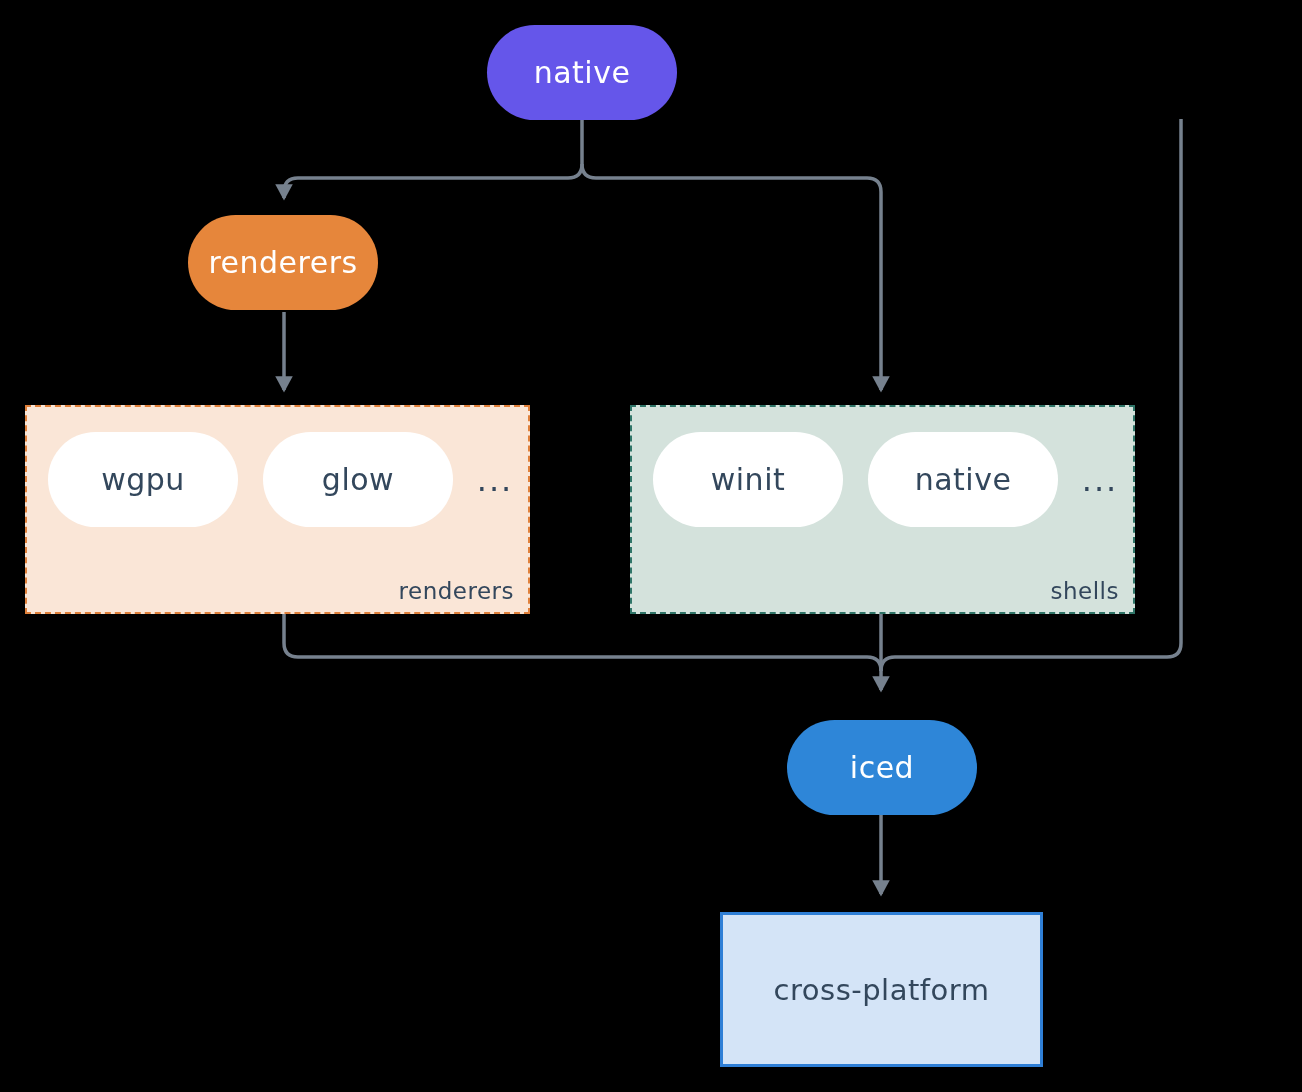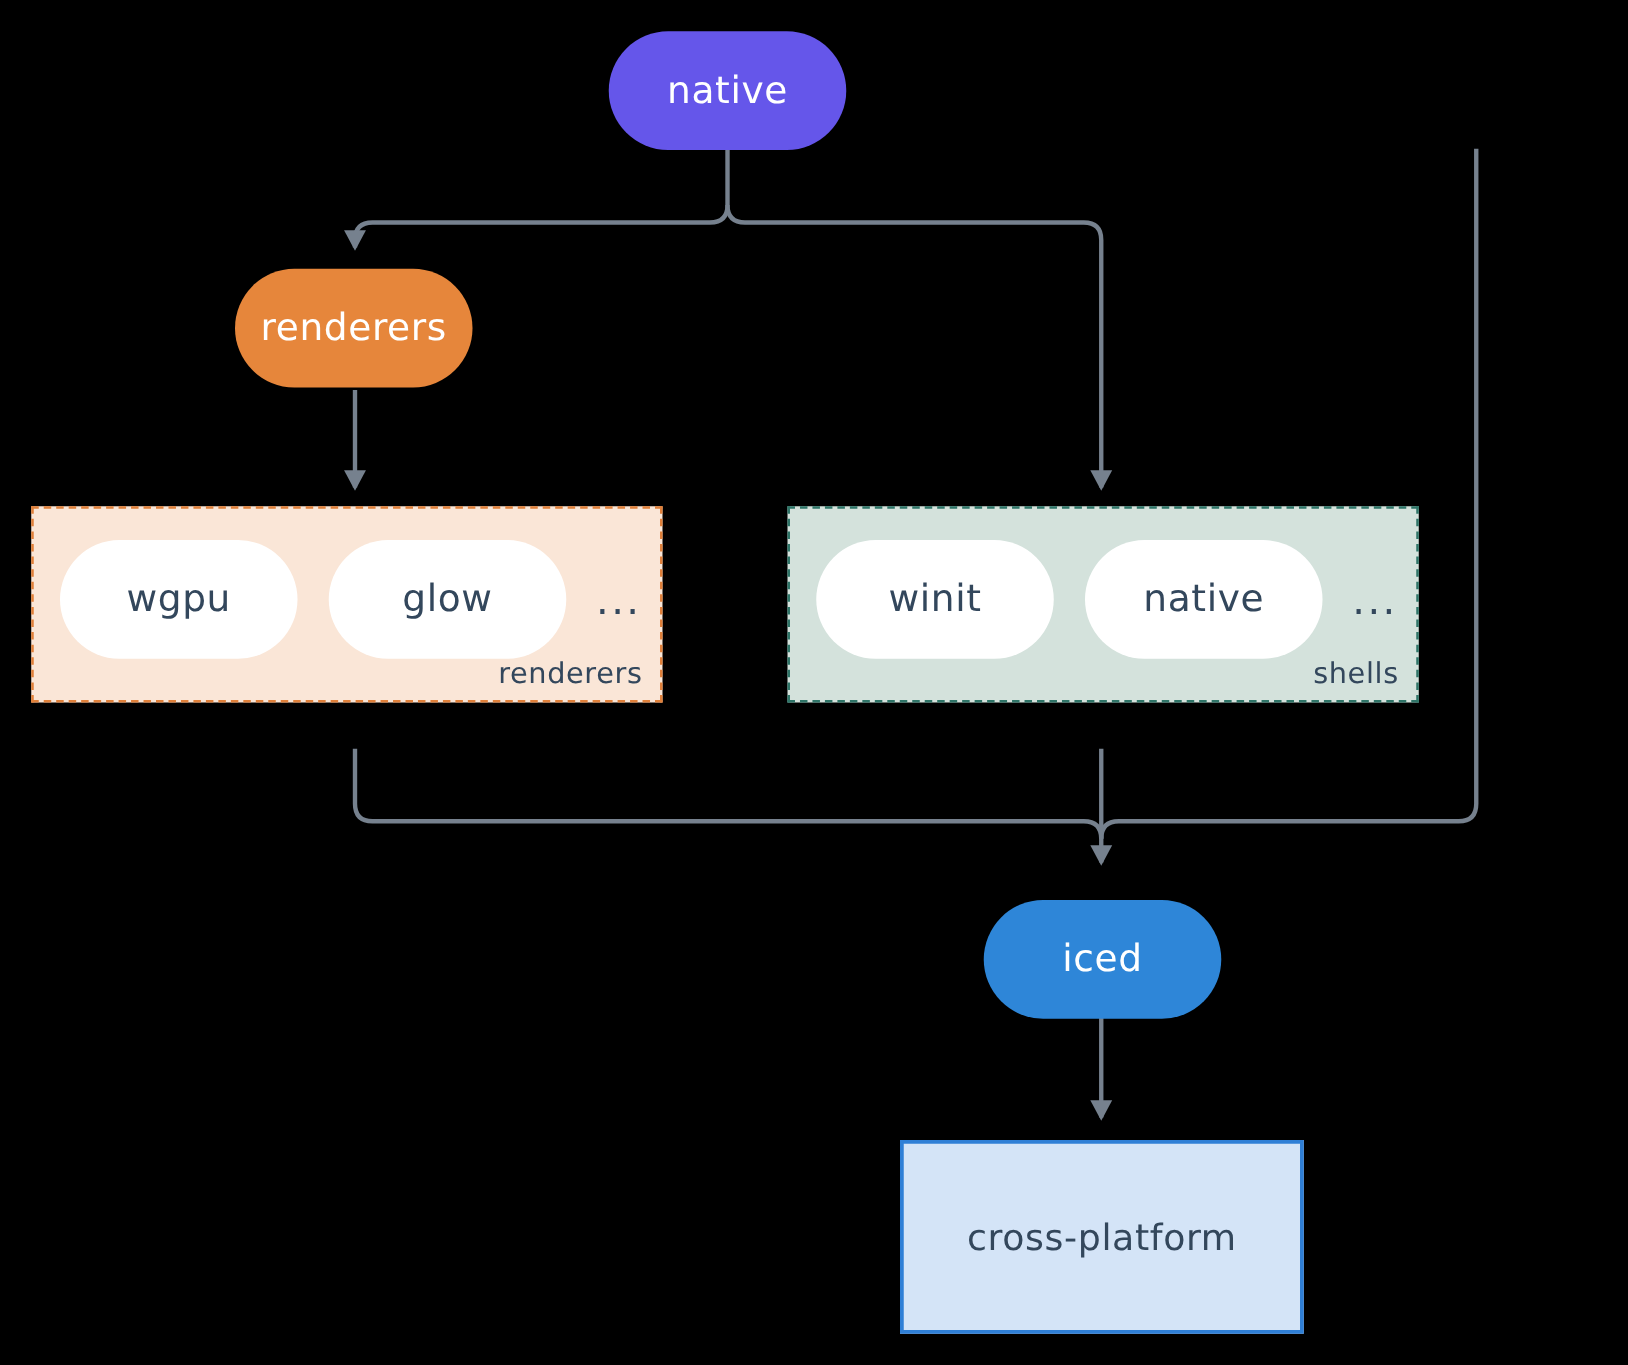--- a/index.html
+++ b/index.html
@@ -21,21 +21,21 @@
   .pill{
     position:absolute;display:flex;align-items:center;justify-content:center;
     width:190px;height:95px;border-radius:48px;
     font-size:30px;letter-spacing:.5px;color:#fff;
   }
   .pill.purple{background:var(--purple);}
   .pill.orange{background:var(--orange);}
   .pill.blue{background:var(--blue);margin-top:12px;}
   .pill.white{background:var(--pill-white);color:var(--ink);}
 
-  .group{position:absolute;width:505px;height:157px;box-sizing:border-box;}
+  .group{position:absolute;width:505px;height:209px;box-sizing:border-box;}
   .group.renderers{left:25px;top:405px;background:var(--peach-bg);border:2px dashed var(--peach-border);}
   .group.shells{left:630px;top:405px;background:var(--teal-bg);border:2px dashed var(--teal-border);}
   .group .pill{top:25px;}
   .group .pill.first{left:21px;}
   .group .pill.second{left:236px;}
   .group .dots{
     position:absolute;left:438px;top:25px;width:60px;height:95px;
     display:flex;align-items:center;justify-content:center;
     color:var(--ink);font-size:32px;letter-spacing:2px;
   }

